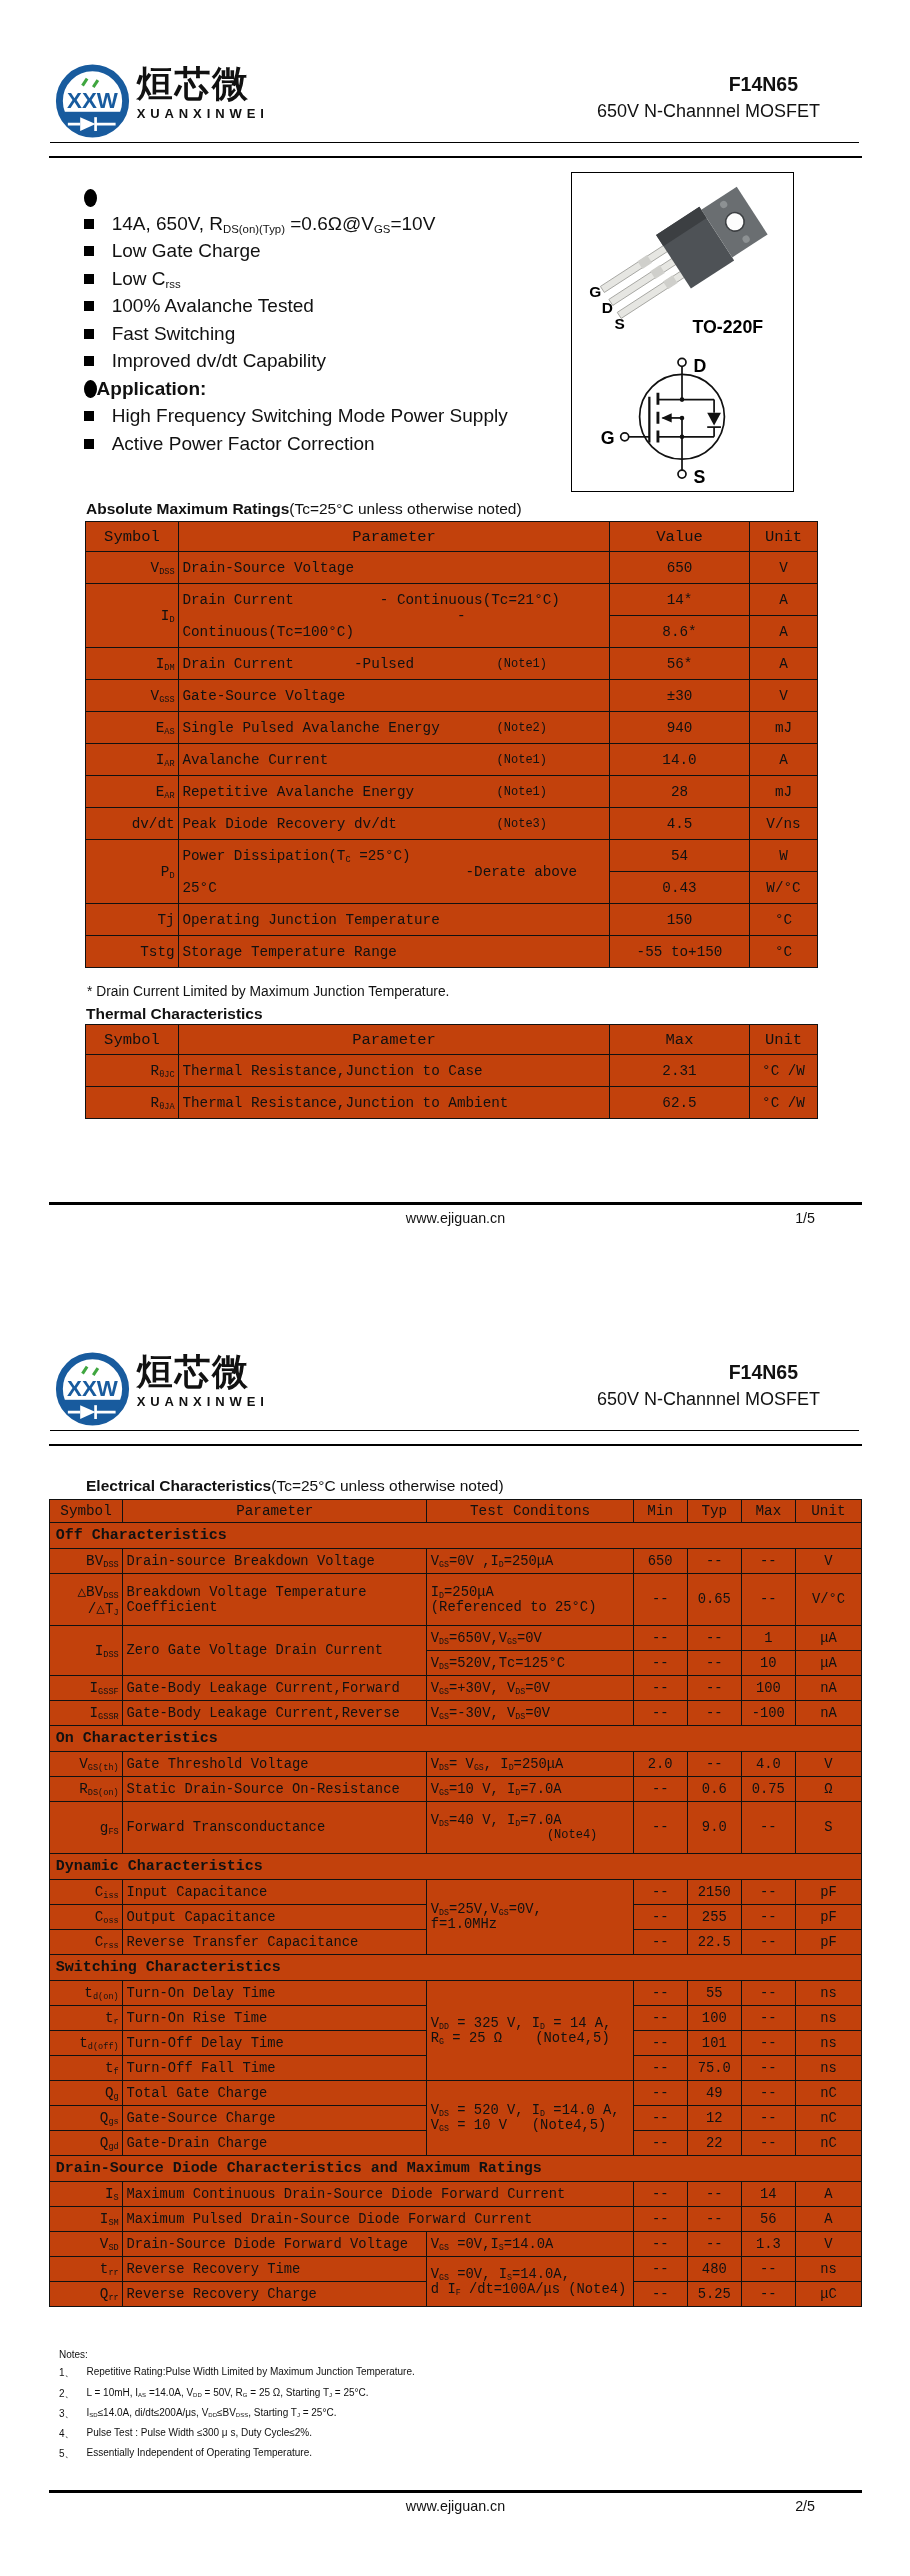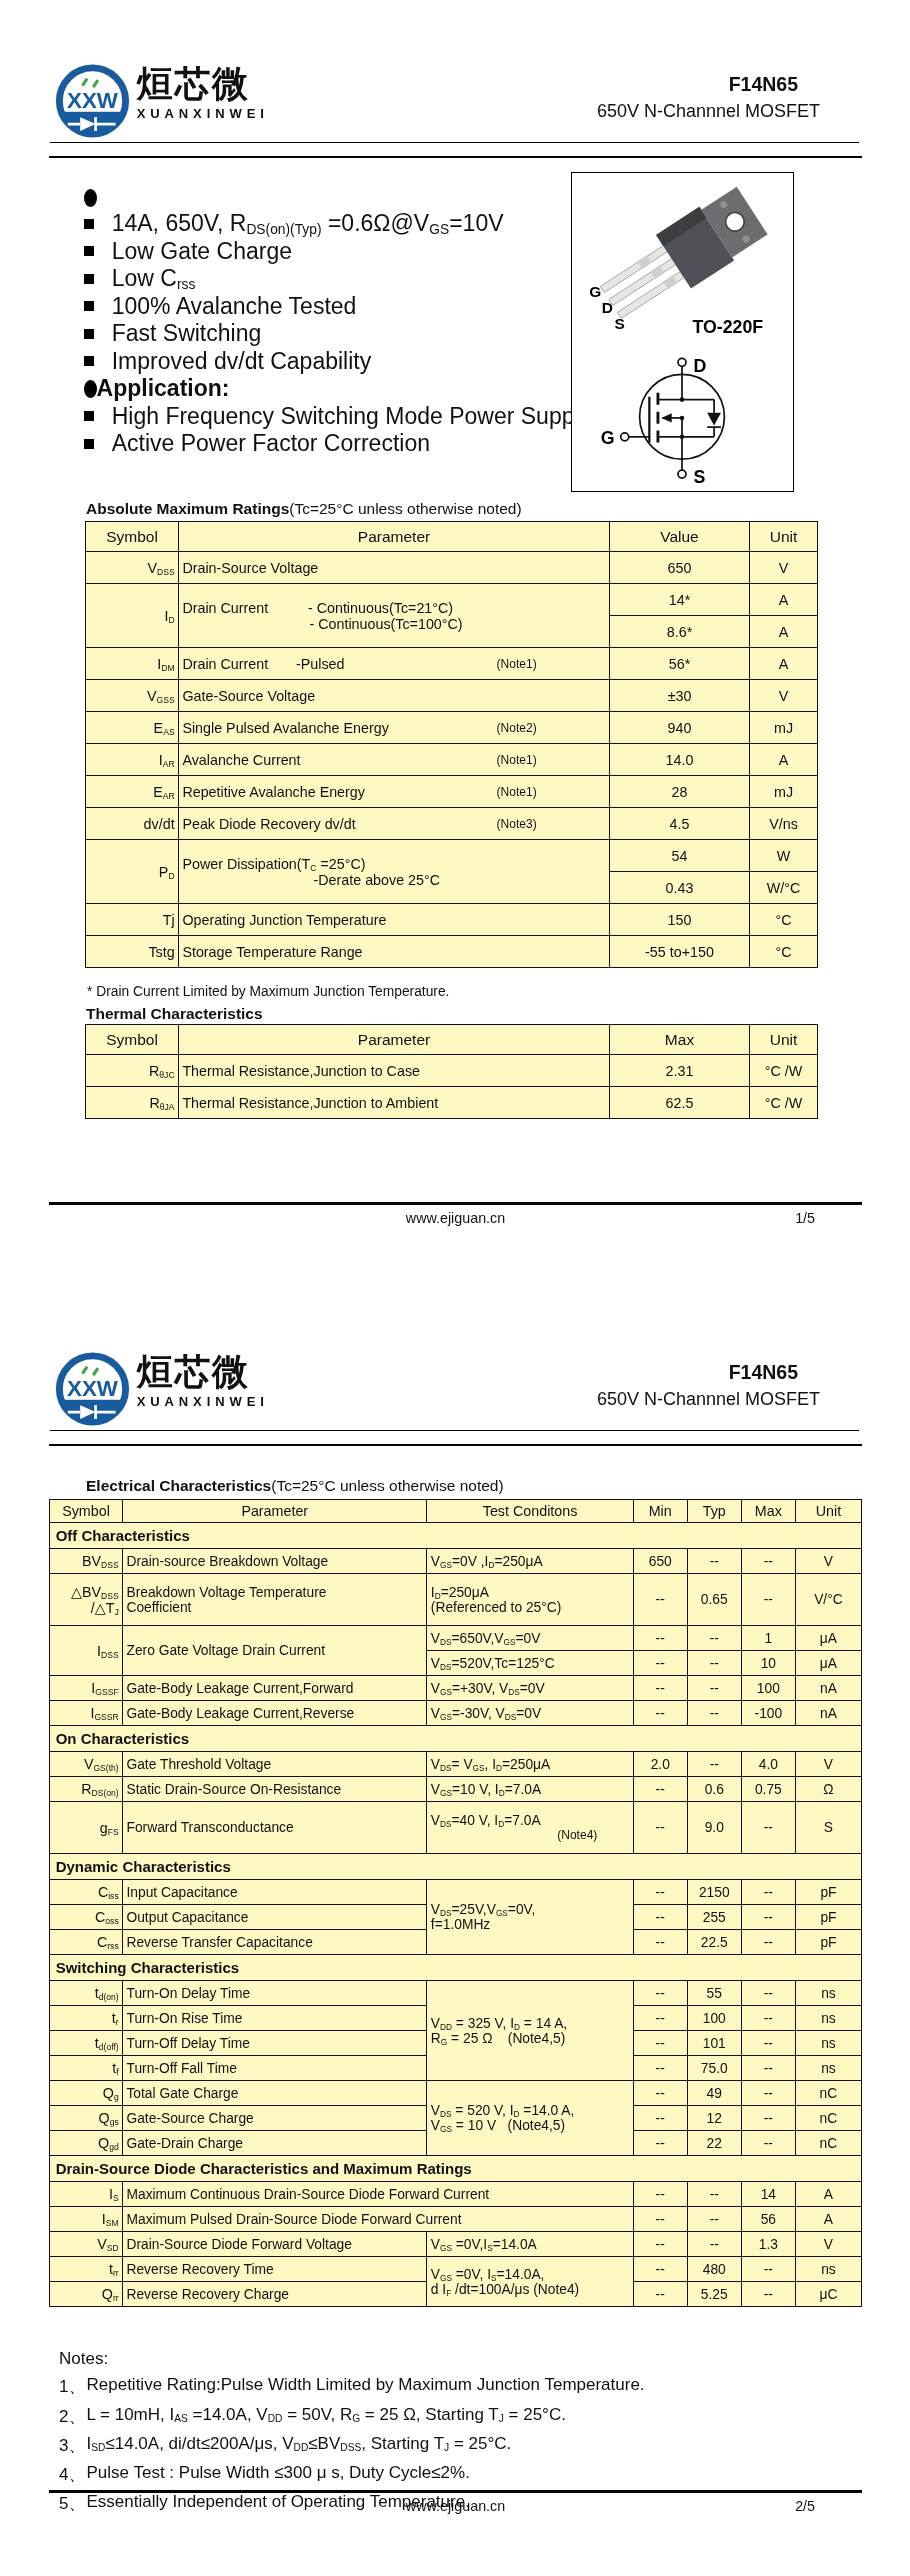--- a/index.html
+++ b/index.html
@@ -14,36 +14,36 @@
   .brand-cn{font-size:36px;font-weight:bold;line-height:1.15;letter-spacing:1.7px;
             font-family:"DejaVu Sans","Liberation Sans",sans-serif;}
   .brand-en{font-size:13px;font-weight:bold;letter-spacing:4.9px;margin-top:1.7px;}
   .titleblk{position:absolute;right:90px;top:73px;text-align:right;}
   .part{font-size:19.5px;font-weight:bold;padding-right:22px;}
   .subtitle{font-size:18px;margin-top:4.6px;}
   .rule1{position:absolute;left:50px;top:142px;width:809px;height:1.1px;background:#000;}
   .rule2{position:absolute;left:49px;top:156px;width:813px;height:2.3px;background:#000;}
 
   
-  .features{position:absolute;left:84px;top:185px;font-size:23px;}
+  .features{position:absolute;left:84px;top:185px;font-size:19px;}
   .bullet-row{height:25px;display:flex;align-items:center;}
   .dot{width:12.6px;height:18px;background:#000;border-radius:50%;display:inline-block;flex:none;}
   .feat{display:flex;align-items:center;height:27.5px;}
   .sq{width:9.7px;height:9.7px;background:#000;margin-right:18px;flex:none;}
   .app-row{display:flex;align-items:center;height:27.5px;font-weight:bold;}
 
   
   .pkgbox{position:absolute;left:571px;top:172px;width:223px;height:320px;border:1.1px solid #000;background:#fff;}
 
   
   .sect-title{position:absolute;font-size:15.5px;}
   .sect-title b{font-weight:bold;}
 
   
-  table.dtable{border-collapse:collapse;table-layout:fixed;border:1.7px solid #111;position:absolute;background:#fef9c3;}
+  table.dtable{border-collapse:collapse;table-layout:fixed;border:1.7px solid #111;position:absolute;background:#c2410c;font-family:Liberation Mono, monospace;}
   .dtable td{border:1.1px solid #111;font-size:14.3px;vertical-align:middle;padding:1.1px 3.4px;overflow:hidden;}
   .hrow td{text-align:center;}
   .t1{left:85px;width:732px;}
   .t1 td{height:32px;}
   .t1 .hrow td{height:30px;font-size:15.5px;}
   .sym{text-align:right;font-size:15px;}
   .param{text-align:left;padding-left:8px;}
   .val{text-align:center;}
   .pre{white-space:pre-wrap;}
   .pflex{display:flex;align-items:center;width:100%;}
@@ -55,21 +55,21 @@
   .t3 td{height:25px;font-size:13.8px;}
   .t3 .hrow td{height:23px;font-size:14.3px;}
   .t3 .sym{font-size:14.3px;}
   .band td{font-weight:bold;font-size:15px;text-align:left;padding-left:5.7px;height:26px;}
   .tall td{height:52px;}
   .fs22{font-size:12.6px;}
   .cond{text-align:left;padding-left:5.7px;}
   .cellnote{text-align:right;padding-right:32px;font-size:12px;}
 
   
-  .notes{position:absolute;left:59px;top:1061px;font-size:17px;}
+  .notes{position:absolute;left:59px;top:1061px;font-size:10px;}
   .nitem{display:flex;margin-top:6.3px;}
   .nnum{width:27.5px;flex:none;}
 
   
   .footline{position:absolute;left:49px;top:1202px;width:813px;height:2.9px;background:#000;}
   .footurl{position:absolute;left:49px;top:1210px;width:813px;text-align:center;font-size:14.3px;}
   .footpage{position:absolute;right:95px;top:1210px;font-size:14.3px;}
 
   sub{font-size:60%;vertical-align:-0.22em;line-height:0;}
   svg text{font-family:"Liberation Sans","DejaVu Sans",sans-serif;}

